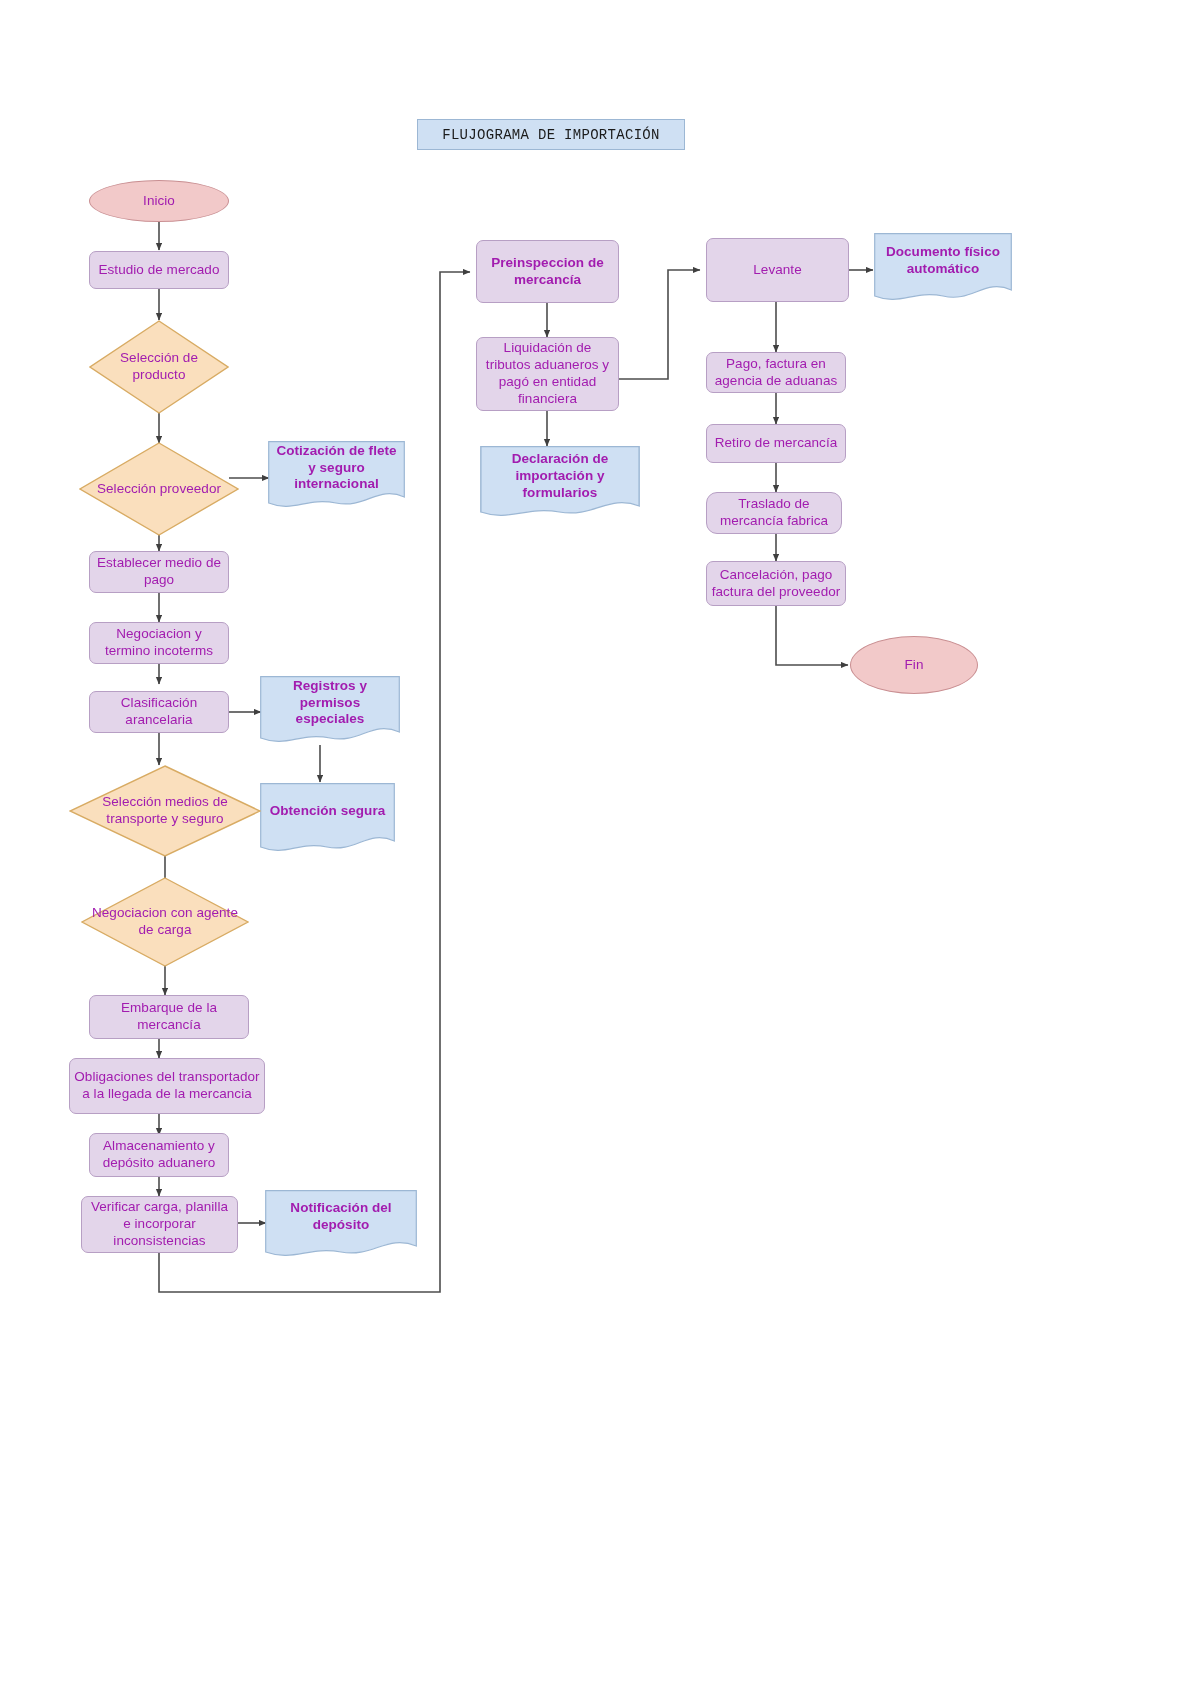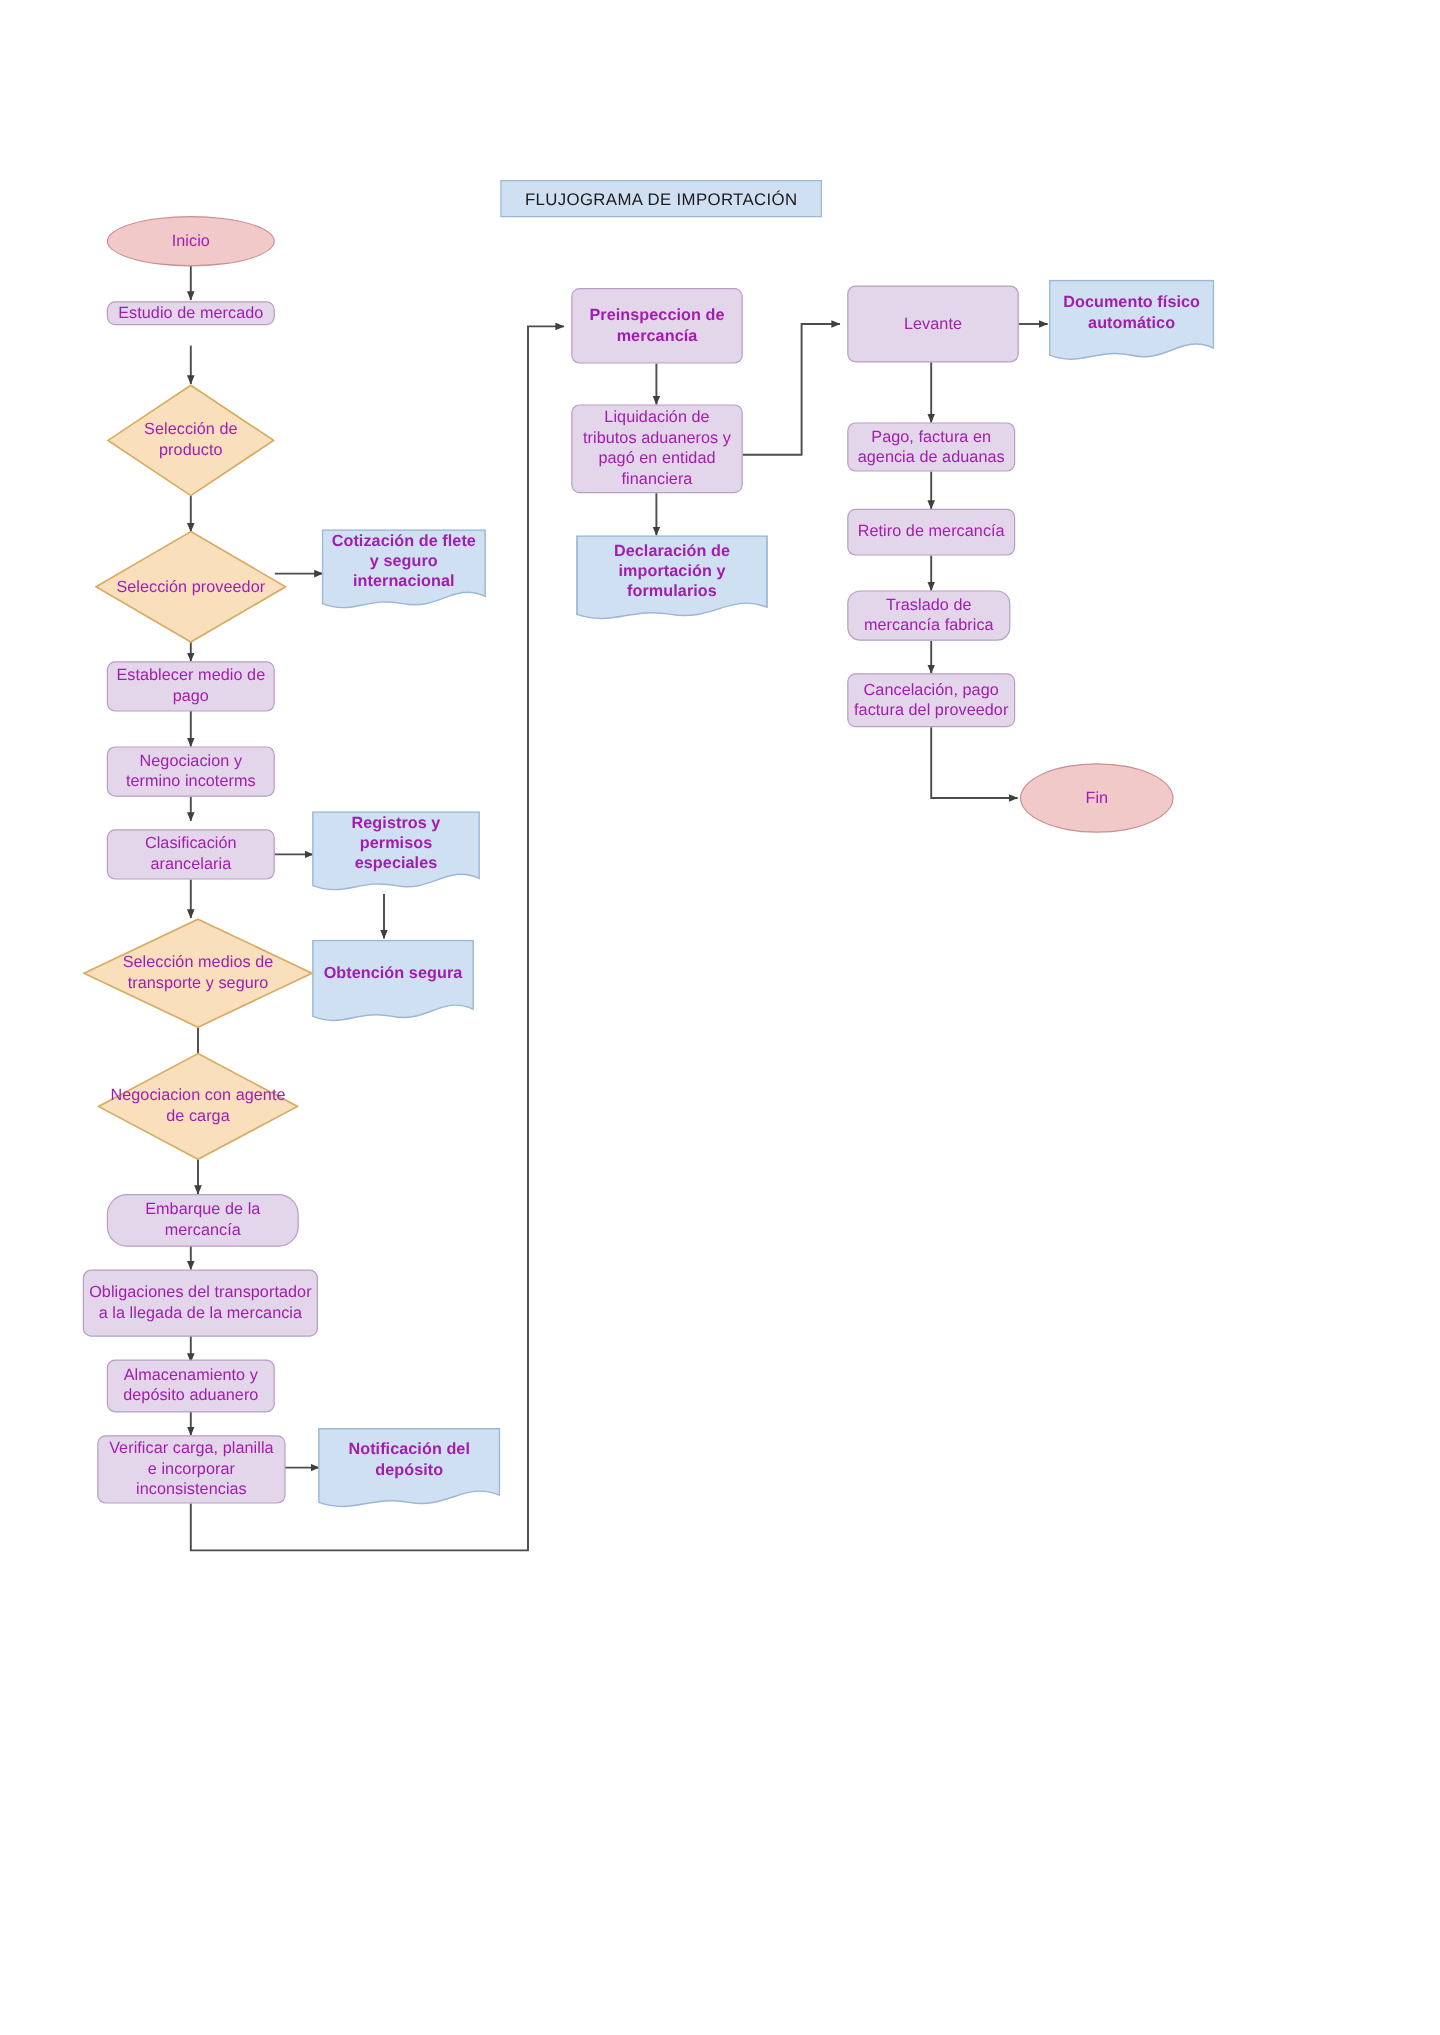--- a/index.html
+++ b/index.html
@@ -127,27 +127,27 @@
 
     <path d="M776,302 L776,352"></path>
     <path d="M776,393 L776,424"></path>
     <path d="M776,463 L776,492"></path>
     <path d="M776,534 L776,561"></path>
     <path d="M849,270 L873,270"></path>
     <path d="M776,606 L776,665 L848,665"></path>
   </g>
 </svg>
 
-<div class="title-box" style="left:417px; top:150px; width:266px; height:29px;">FLUJOGRAMA DE IMPORTACIÓN</div>
+<div class="title-box" style="left:417px; top:119px; width:266px; height:29px;font-family:Liberation Mono, monospace;">FLUJOGRAMA DE IMPORTACIÓN</div>
 
 <div class="node terminator" style="left:89px; top:180px; width:140px; height:42px;">
   <span>Inicio</span>
 </div>
 
-<div class="node process" style="left:89px; top:251px; width:140px; height:20px;">
+<div class="node process" style="left:89px; top:251px; width:140px; height:38px;">
   <span>Estudio de mercado</span>
 </div>
 
 <div class="node decision" style="left:89px; top:320px; width:140px; height:94px;">
   <svg class="docsvg dshape" viewBox="0 0 140 94" preserveAspectRatio="none">
     <polygon points="70,1 139,47 70,93 1,47" fill="#fadfbd" stroke="#d8ab63" stroke-width="1.4"></polygon>
   </svg>
   <span class="dtext">Selección de producto</span>
 </div>
 
@@ -198,21 +198,21 @@
   <span class="dtext">Selección medios de transporte y seguro</span>
 </div>
 
 <div class="node decision" style="left:81px; top:877px; width:168px; height:90px;">
   <svg class="docsvg dshape" viewBox="0 0 168 90" preserveAspectRatio="none">
     <polygon points="84,1 167,45 84,89 1,45" fill="#fadfbd" stroke="#d8ab63" stroke-width="1.4"></polygon>
   </svg>
   <span class="dtext">Negociacion con agente de carga</span>
 </div>
 
-<div class="node process" style="left:89px; top:995px; width:160px; height:44px;border-radius:17px;">
+<div class="node process" style="left:89px; top:995px; width:160px; height:44px;">
   <span>Embarque de la mercancía</span>
 </div>
 
 <div class="node process" style="left:69px; top:1058px; width:196px; height:56px;">
   <span>Obligaciones del transportador a la llegada de la mercancia</span>
 </div>
 
 <div class="node process" style="left:89px; top:1133px; width:140px; height:44px;">
   <span>Almacenamiento y depósito aduanero</span>
 </div>

